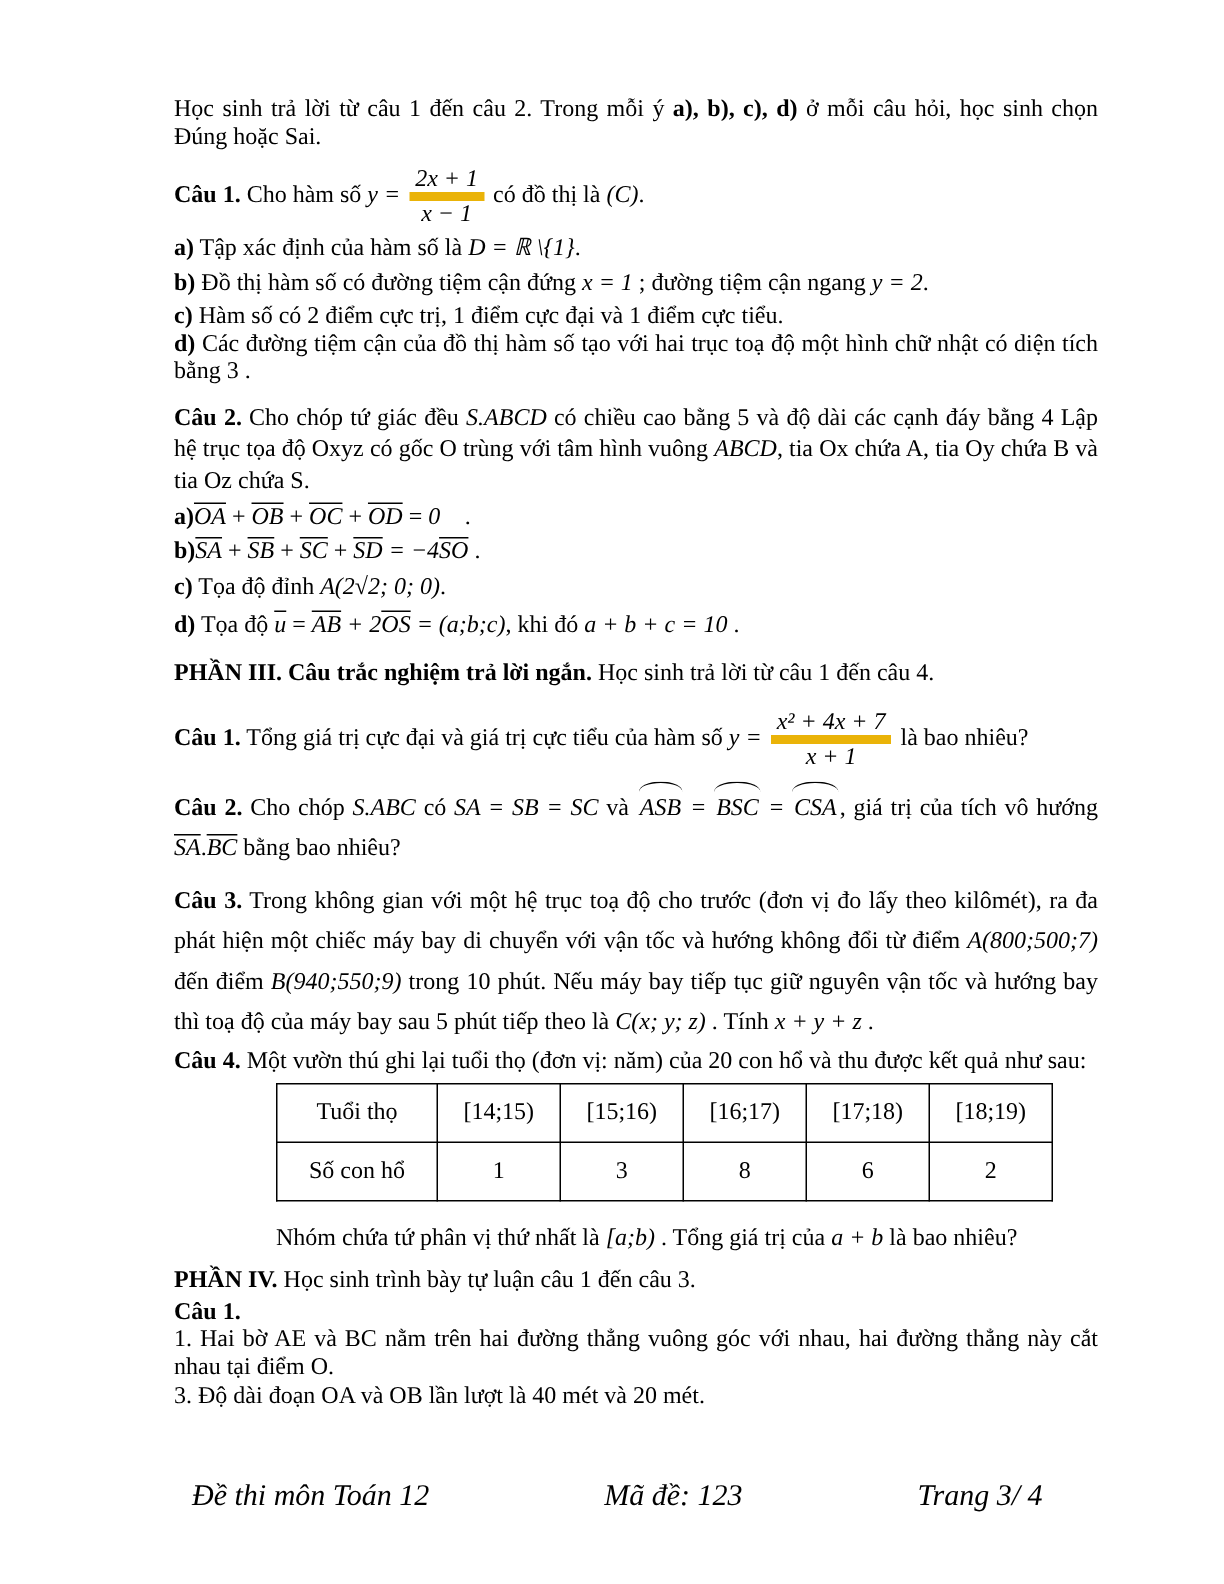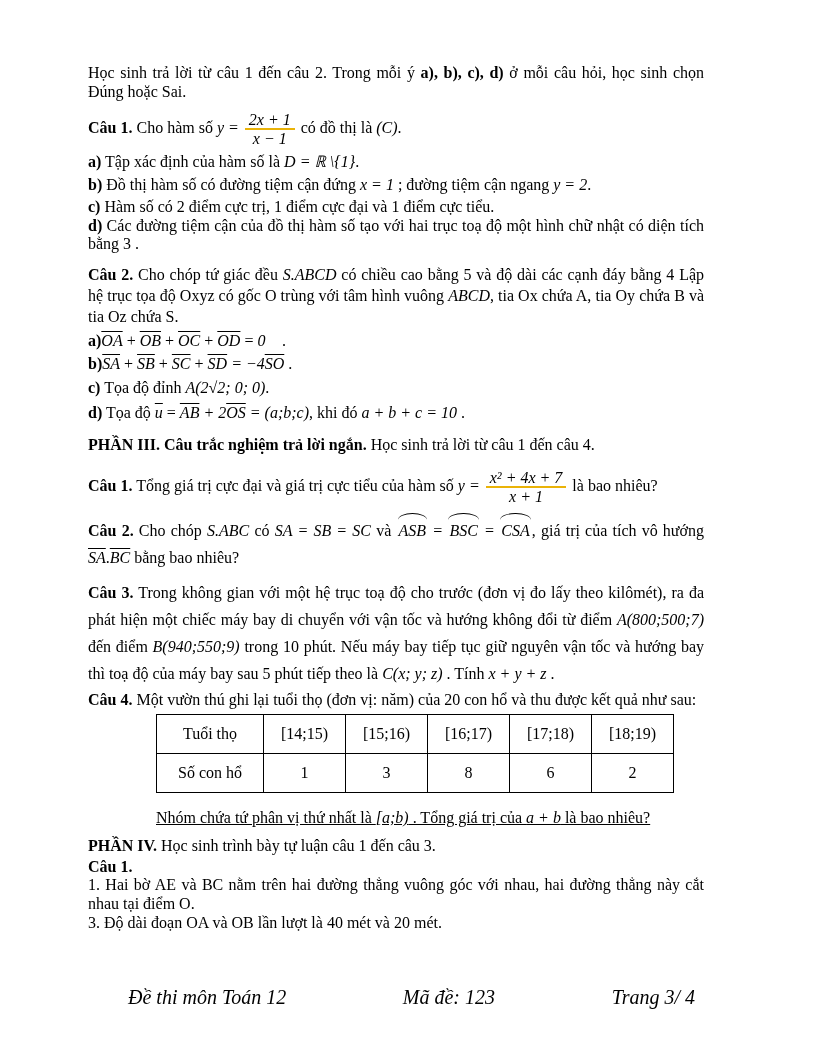--- a/index.html
+++ b/index.html
@@ -1,41 +1,41 @@
 <!DOCTYPE html>
 <html><head>
 <meta charset="utf-8">
 <style>
   html,body{margin:0;padding:0;background:#fff;}
   .page{position:relative;width:816px;height:1056px;background:#fff;overflow:hidden;
         font-family:"Liberation Serif",serif;font-size:16px;color:#000;}
-  .content{position:absolute;left:88px;top:64px;width:616px;}
+  .content{position:absolute;left:116px;top:64px;width:616px;}
   .content p{margin:0;text-align:justify;line-height:18.6px;}
   .left{text-align:left;}
   .b{font-weight:bold;}
   .mi{font-style:italic;}
   .sub{margin-left:75px;}
   .lh21{line-height:21px !important;}
   .lh23{line-height:23px !important;}
   .lh26{line-height:26px !important;}
   .lh27{line-height:27px !important;}
   .frac{display:inline-block;vertical-align:middle;text-align:center;font-style:italic;
         line-height:1.08;padding:0 2px;}
-  .frac .num{display:block;border-bottom:2px solid #eab308;padding:0 4px;}
+  .frac .num{display:block;border-bottom:6px solid #eab308;padding:0 4px;}
   .frac .den{display:block;padding:0 4px;}
   .vec{font-style:italic;text-decoration:overline;}
   .hat{font-style:italic;display:inline-block;position:relative;padding:2px 2px 0 2px;}
   .hat::before{content:"";position:absolute;top:-2px;left:1px;right:1px;height:6px;
         border-top:1.4px solid #000;border-radius:50% 50% 0 0 / 100% 100% 0 0;}
   table.freq{border-collapse:collapse;margin:2px 0 16px 68px;}
   table.freq td{border:1px solid #000;text-align:center;vertical-align:middle;
         height:36px;font-size:16px;}
   table.freq td.c0{width:104px;}
   table.freq td.cn{width:79px;}
-  .tnote{margin-left:68px !important;text-decoration:underline;}
+  .tnote{margin-left:68px !important;}
   .mb2{margin-bottom:2px !important;}  .mb4{margin-bottom:4px !important;}  .mb8{margin-bottom:8px !important;}
   .mb10{margin-bottom:10px !important;} .mb12{margin-bottom:12px !important;}
   .mb14{margin-bottom:14px !important;}
   .footer{position:absolute;left:100px;top:986px;width:616px;display:flex;
         justify-content:space-between;font-style:italic;font-size:20px;
         padding:0;box-sizing:border-box;}
   .footer .fl{margin-left:28px;} .footer .fr{margin-right:21px;}
 </style>
 </head>
 <body>

